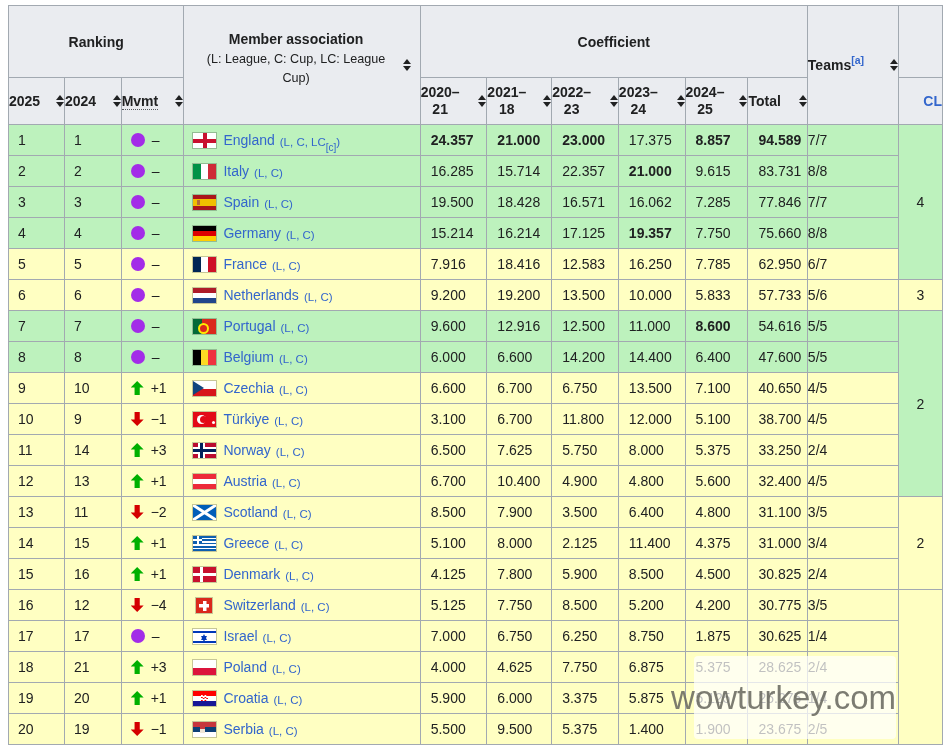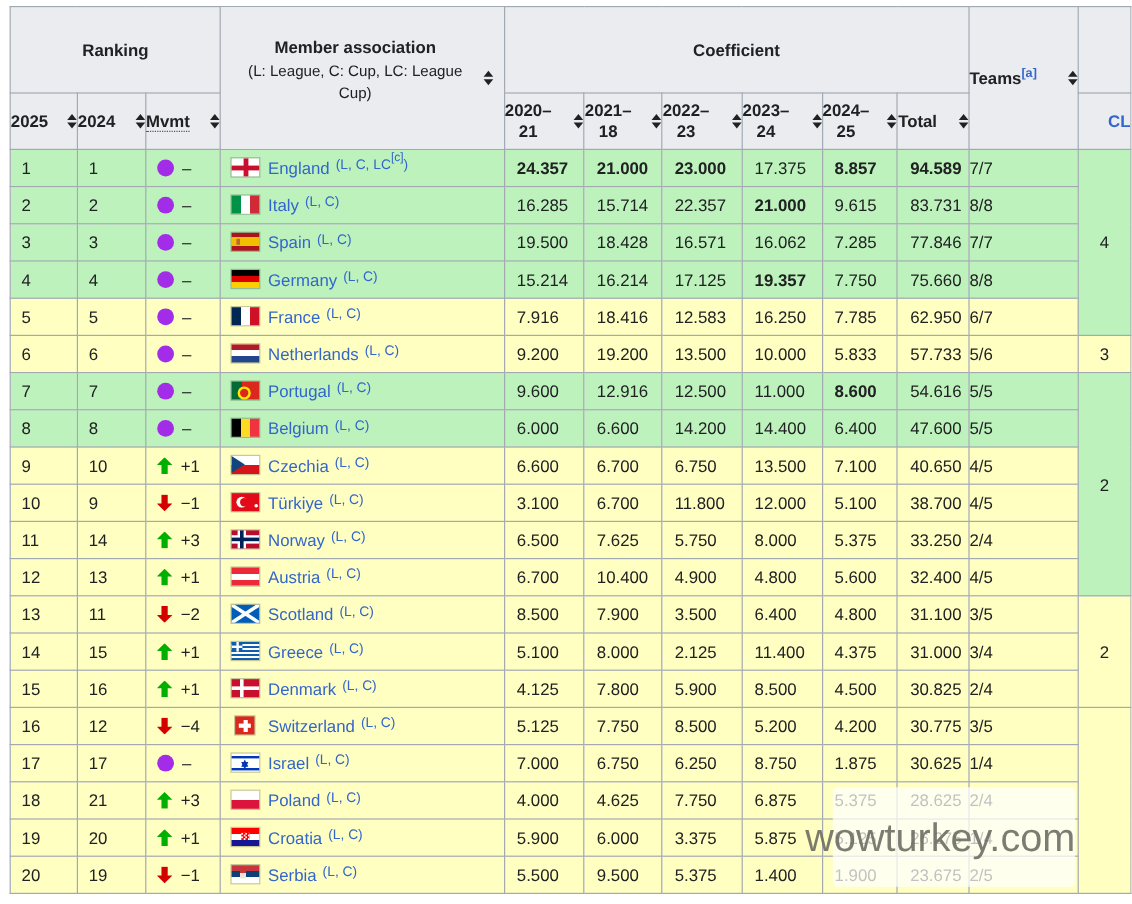--- a/index.html
+++ b/index.html
@@ -43,21 +43,21 @@
   td.b, .b{font-weight:bold}
   .mvwrap{display:flex;align-items:center;gap:7px}
   .mv-icon{display:inline-block;flex:none}
   .mv-steady{width:14px;height:14px;border-radius:50%;background:var(--steady)}
   .mv-up{width:13px;height:14px;background:var(--up);
     clip-path:polygon(50% 0,100% 46%,70% 46%,70% 100%,30% 100%,30% 46%,0 46%)}
   .mv-down{width:13px;height:14px;background:var(--down);
     clip-path:polygon(50% 100%,100% 54%,70% 54%,70% 0,30% 0,30% 54%,0 54%)}
   
   td.country{padding-left:9px}
-  .clink{color:var(--link);text-decoration:none;display:flex;align-items:flex-start}
+  .clink{color:var(--link);text-decoration:none;display:flex;align-items:flex-end}
   .cname{font-size:14px}
   .lsm{font-size:11.5px;margin-left:5px}
   .lsm2{font-size:11.5px}
   sup.ref{color:var(--link);font-size:10px;line-height:0;vertical-align:super}
   
   .flag{display:inline-block;width:23px;height:15px;margin-right:7px;flex:none;position:relative;
         box-shadow:0 0 0 1px rgba(0,0,0,.22)}
   .flag-england{background:
     linear-gradient(#c8102e,#c8102e) 50% 0/4px 100% no-repeat,
     linear-gradient(#c8102e,#c8102e) 0 50%/100% 4px no-repeat,#fff}

